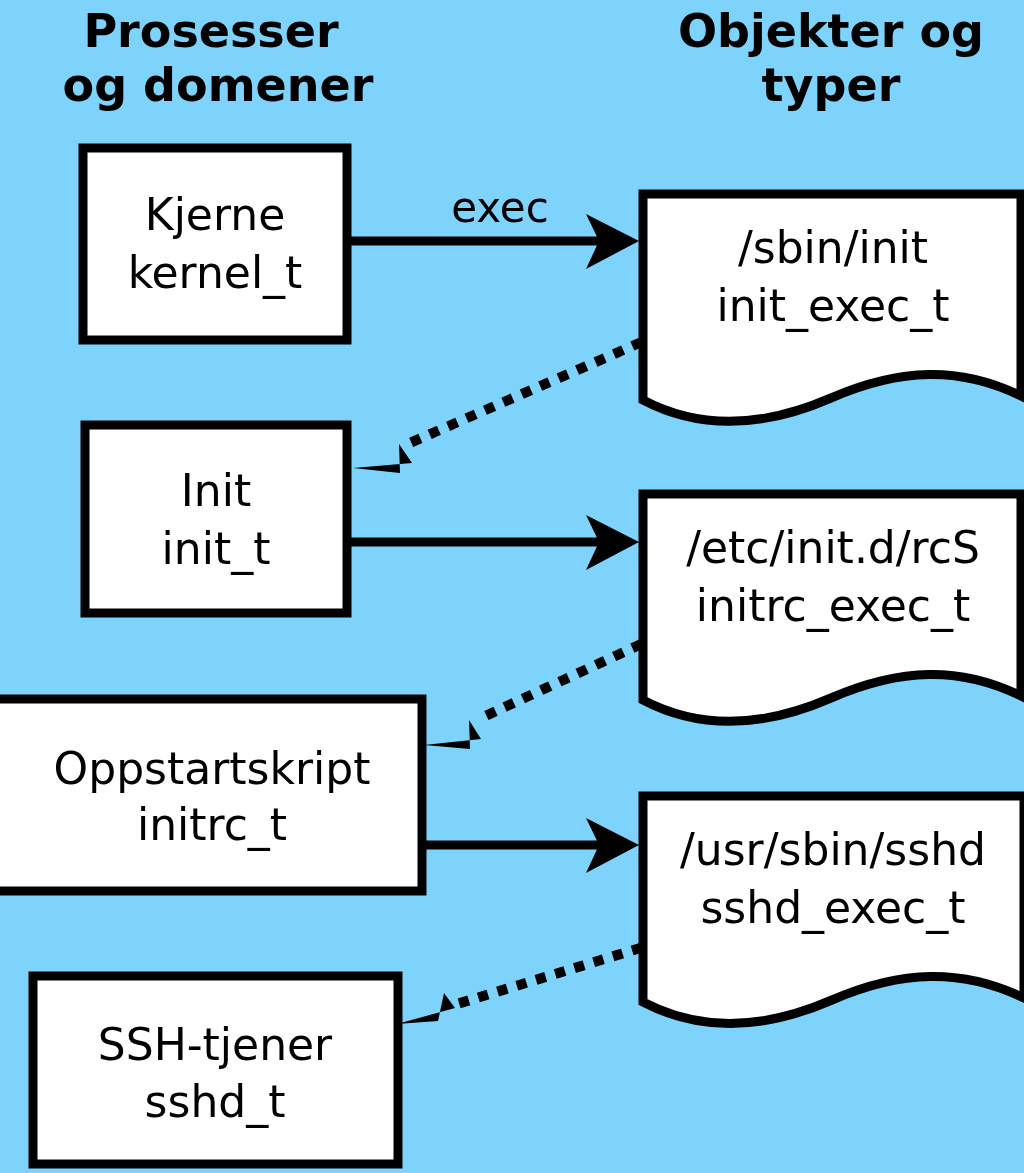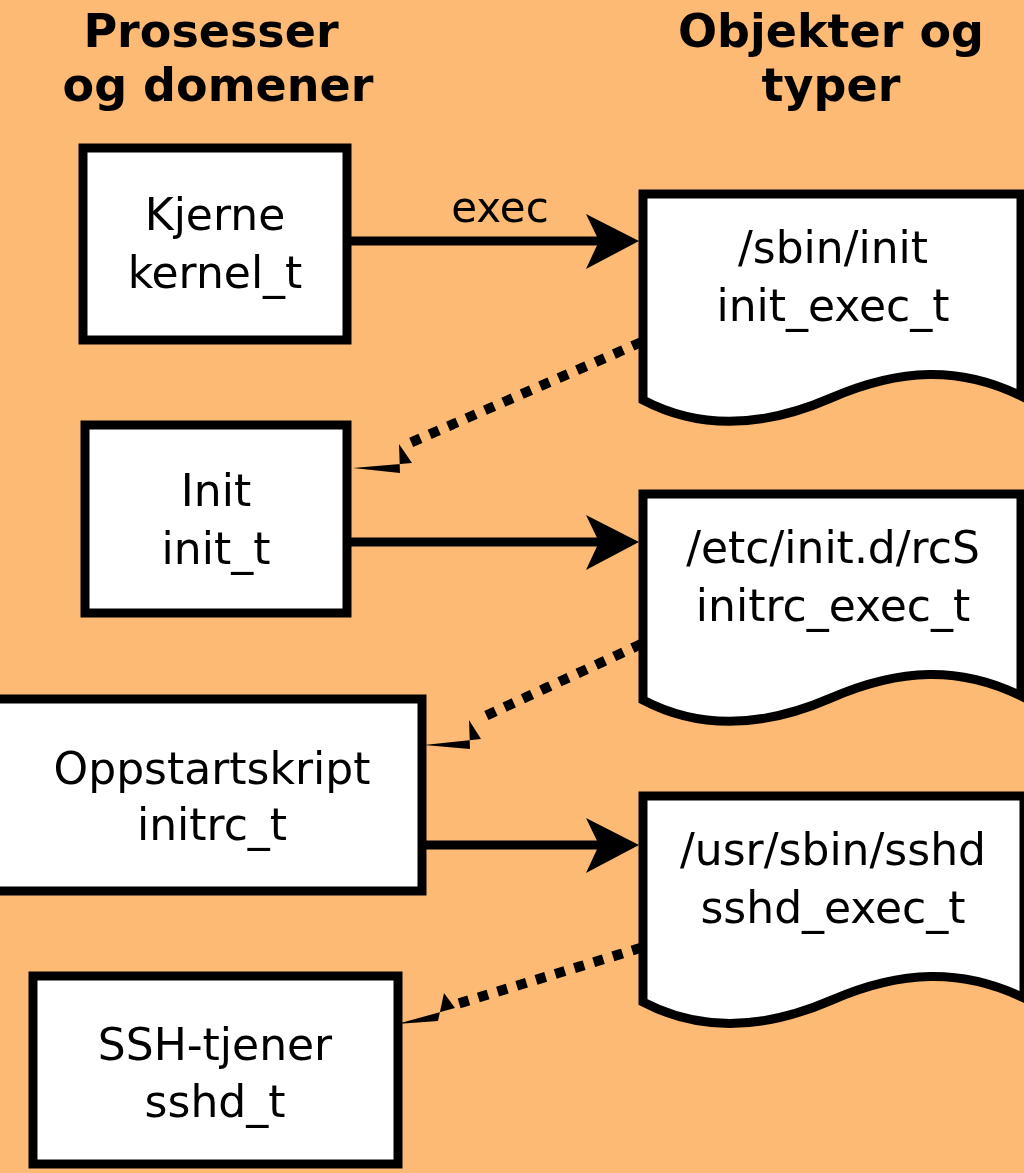--- a/index.html
+++ b/index.html
@@ -8,21 +8,21 @@
     background: #ffffff;
   }
   body {
     font-family: "DejaVu Sans", "Liberation Sans", sans-serif;
     color: #000000;
   }
   #canvas {
     position: relative;
     width: 1024px;
     height: 1173px;
-    background: #fdba74;
+    background: #7dd3fc;
     overflow: hidden;
   }
   #diagram-svg {
     position: absolute;
     left: 0;
     top: 0;
     width: 1024px;
     height: 1173px;
   }
   .col-header {

